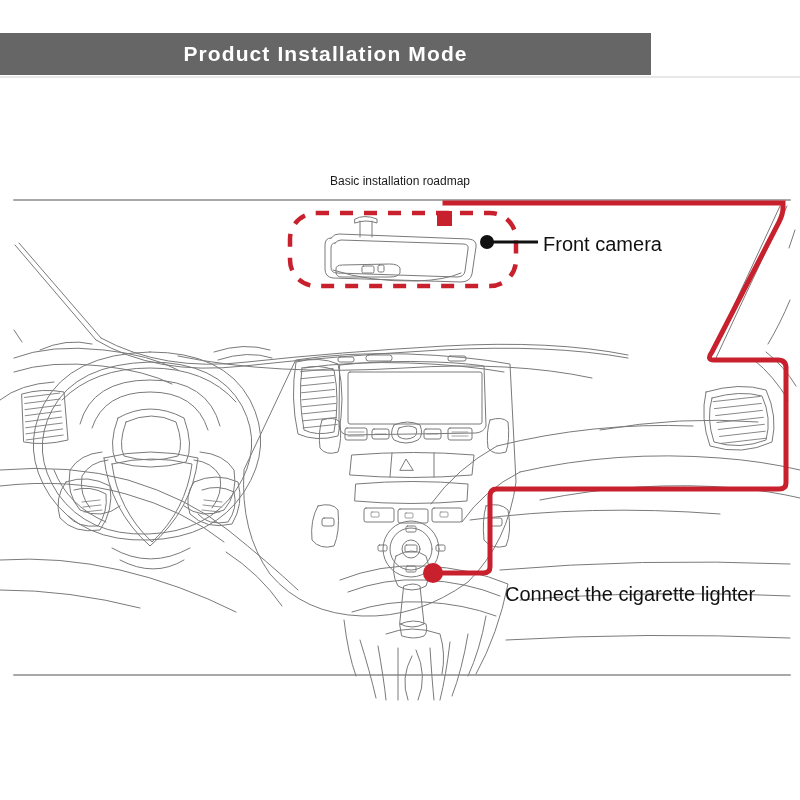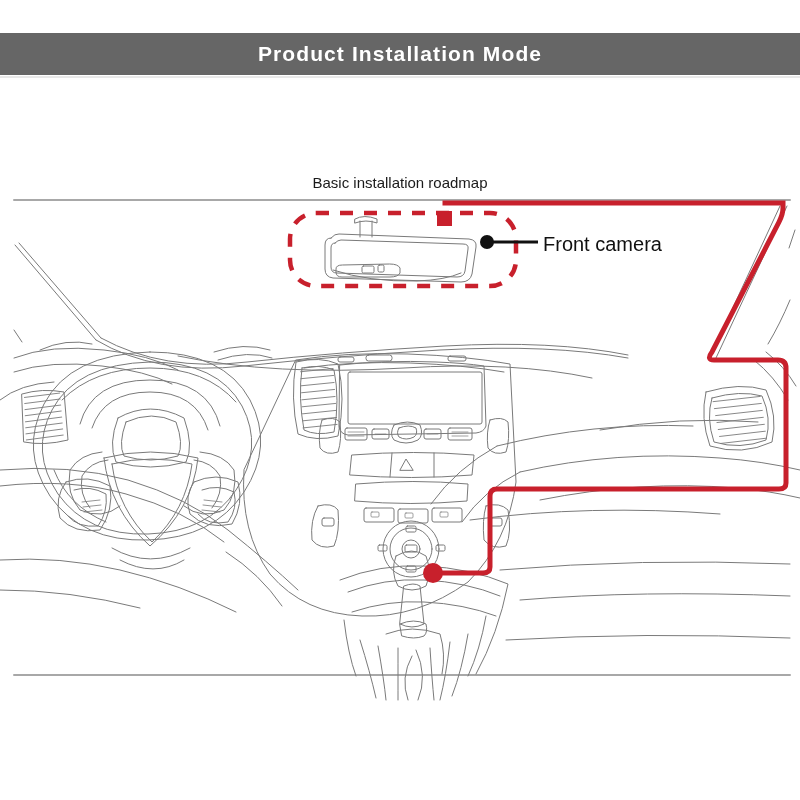--- a/index.html
+++ b/index.html
@@ -22,21 +22,21 @@
     width: 800px;
     height: 800px;
     background: #ffffff;
   }
 
   
   .header-bar {
     position: absolute;
     left: 0;
     top: 33px;
-    width: 800px;
+    width: 651px;
     height: 42px;
     background: #666666;
     display: flex;
     align-items: center;
     justify-content: center;
     box-sizing: border-box;
   }
   .header-title {
     color: #ffffff;
     font-size: 21px;
@@ -54,21 +54,21 @@
     background: #e8e8e8;
   }
 
   
   .subtitle {
     position: absolute;
     left: 0;
     top: 174px;
     width: 800px;
     text-align: center;
-    font-size: 15px;
+    font-size: 12px;
     color: #1a1a1a;
     font-family: "Liberation Sans", sans-serif;
   }
 
   
   .stage {
     position: absolute;
     left: 0;
     top: 0;
     width: 800px;
@@ -387,14 +387,15 @@
 
       <g>
         <circle cx="433" cy="573" r="10" fill="#c8202c"></circle>
       </g>
 
     </svg>
   </div>
 
   <div class="callout-label" id="label-front-camera">Front camera</div>
 
+  <div class="callout-label" id="label-cigarette">Connect the cigarette lighter</div>
 
 </div>
 
 </body></html>

